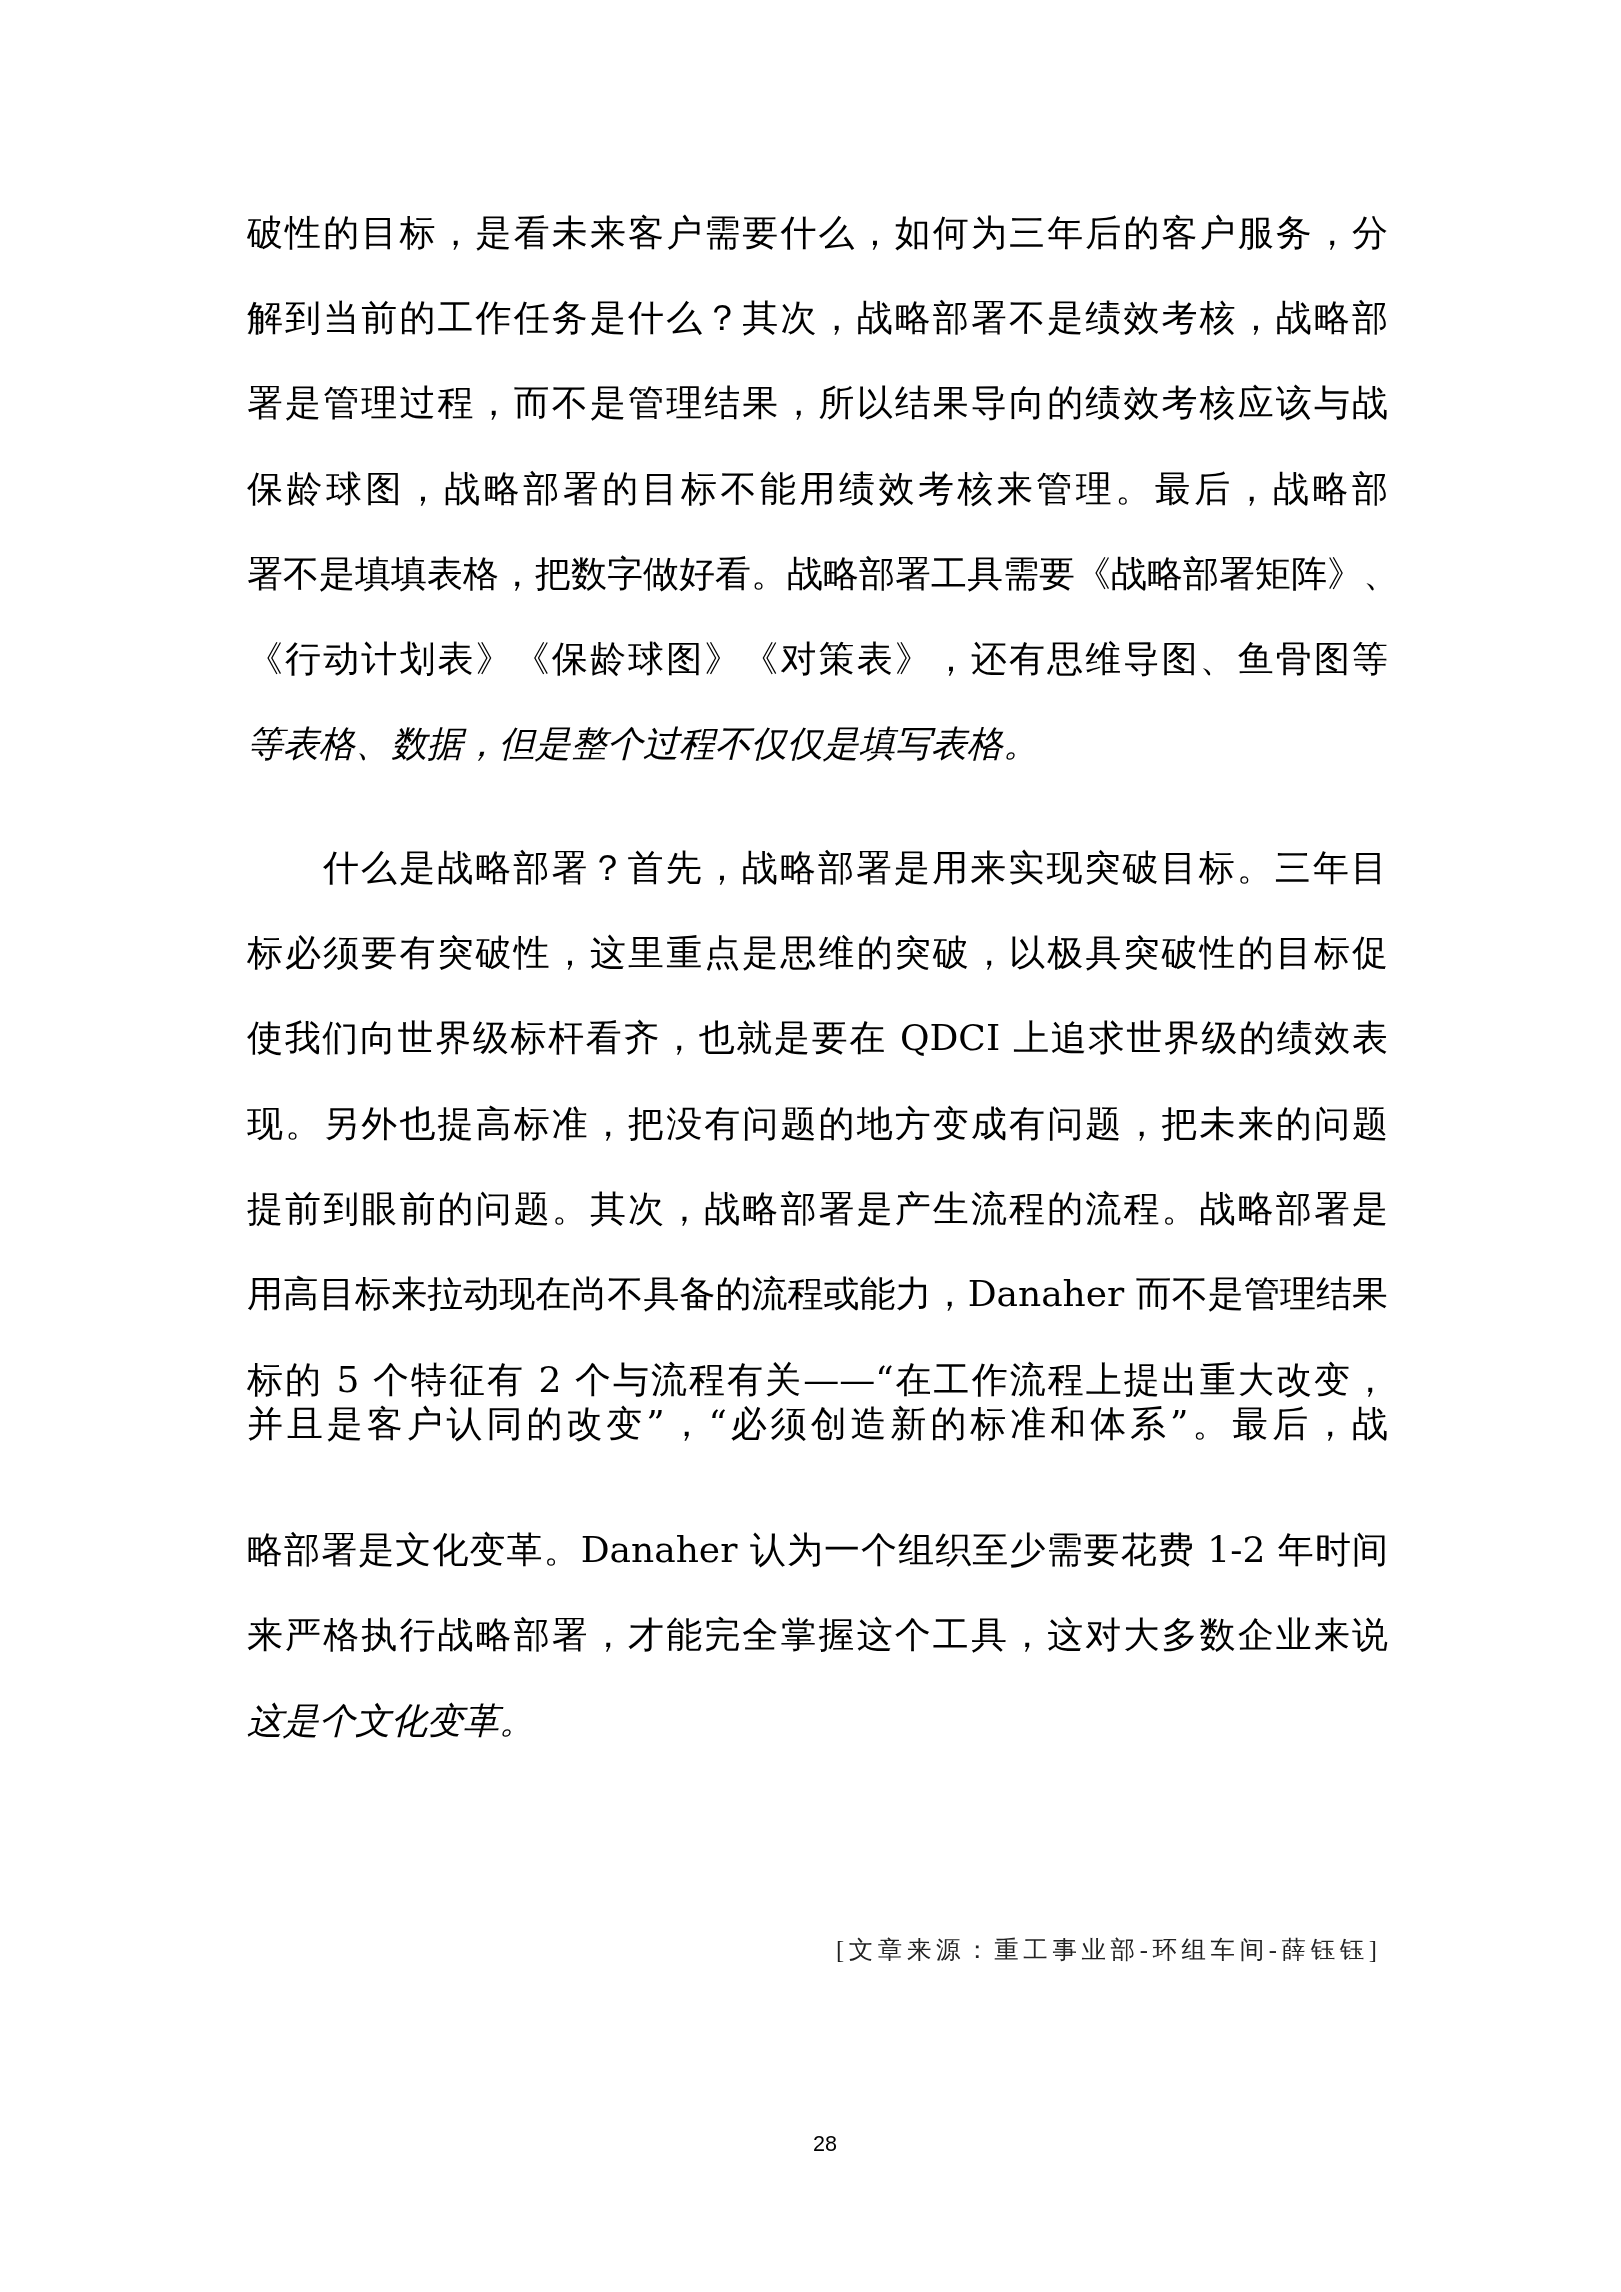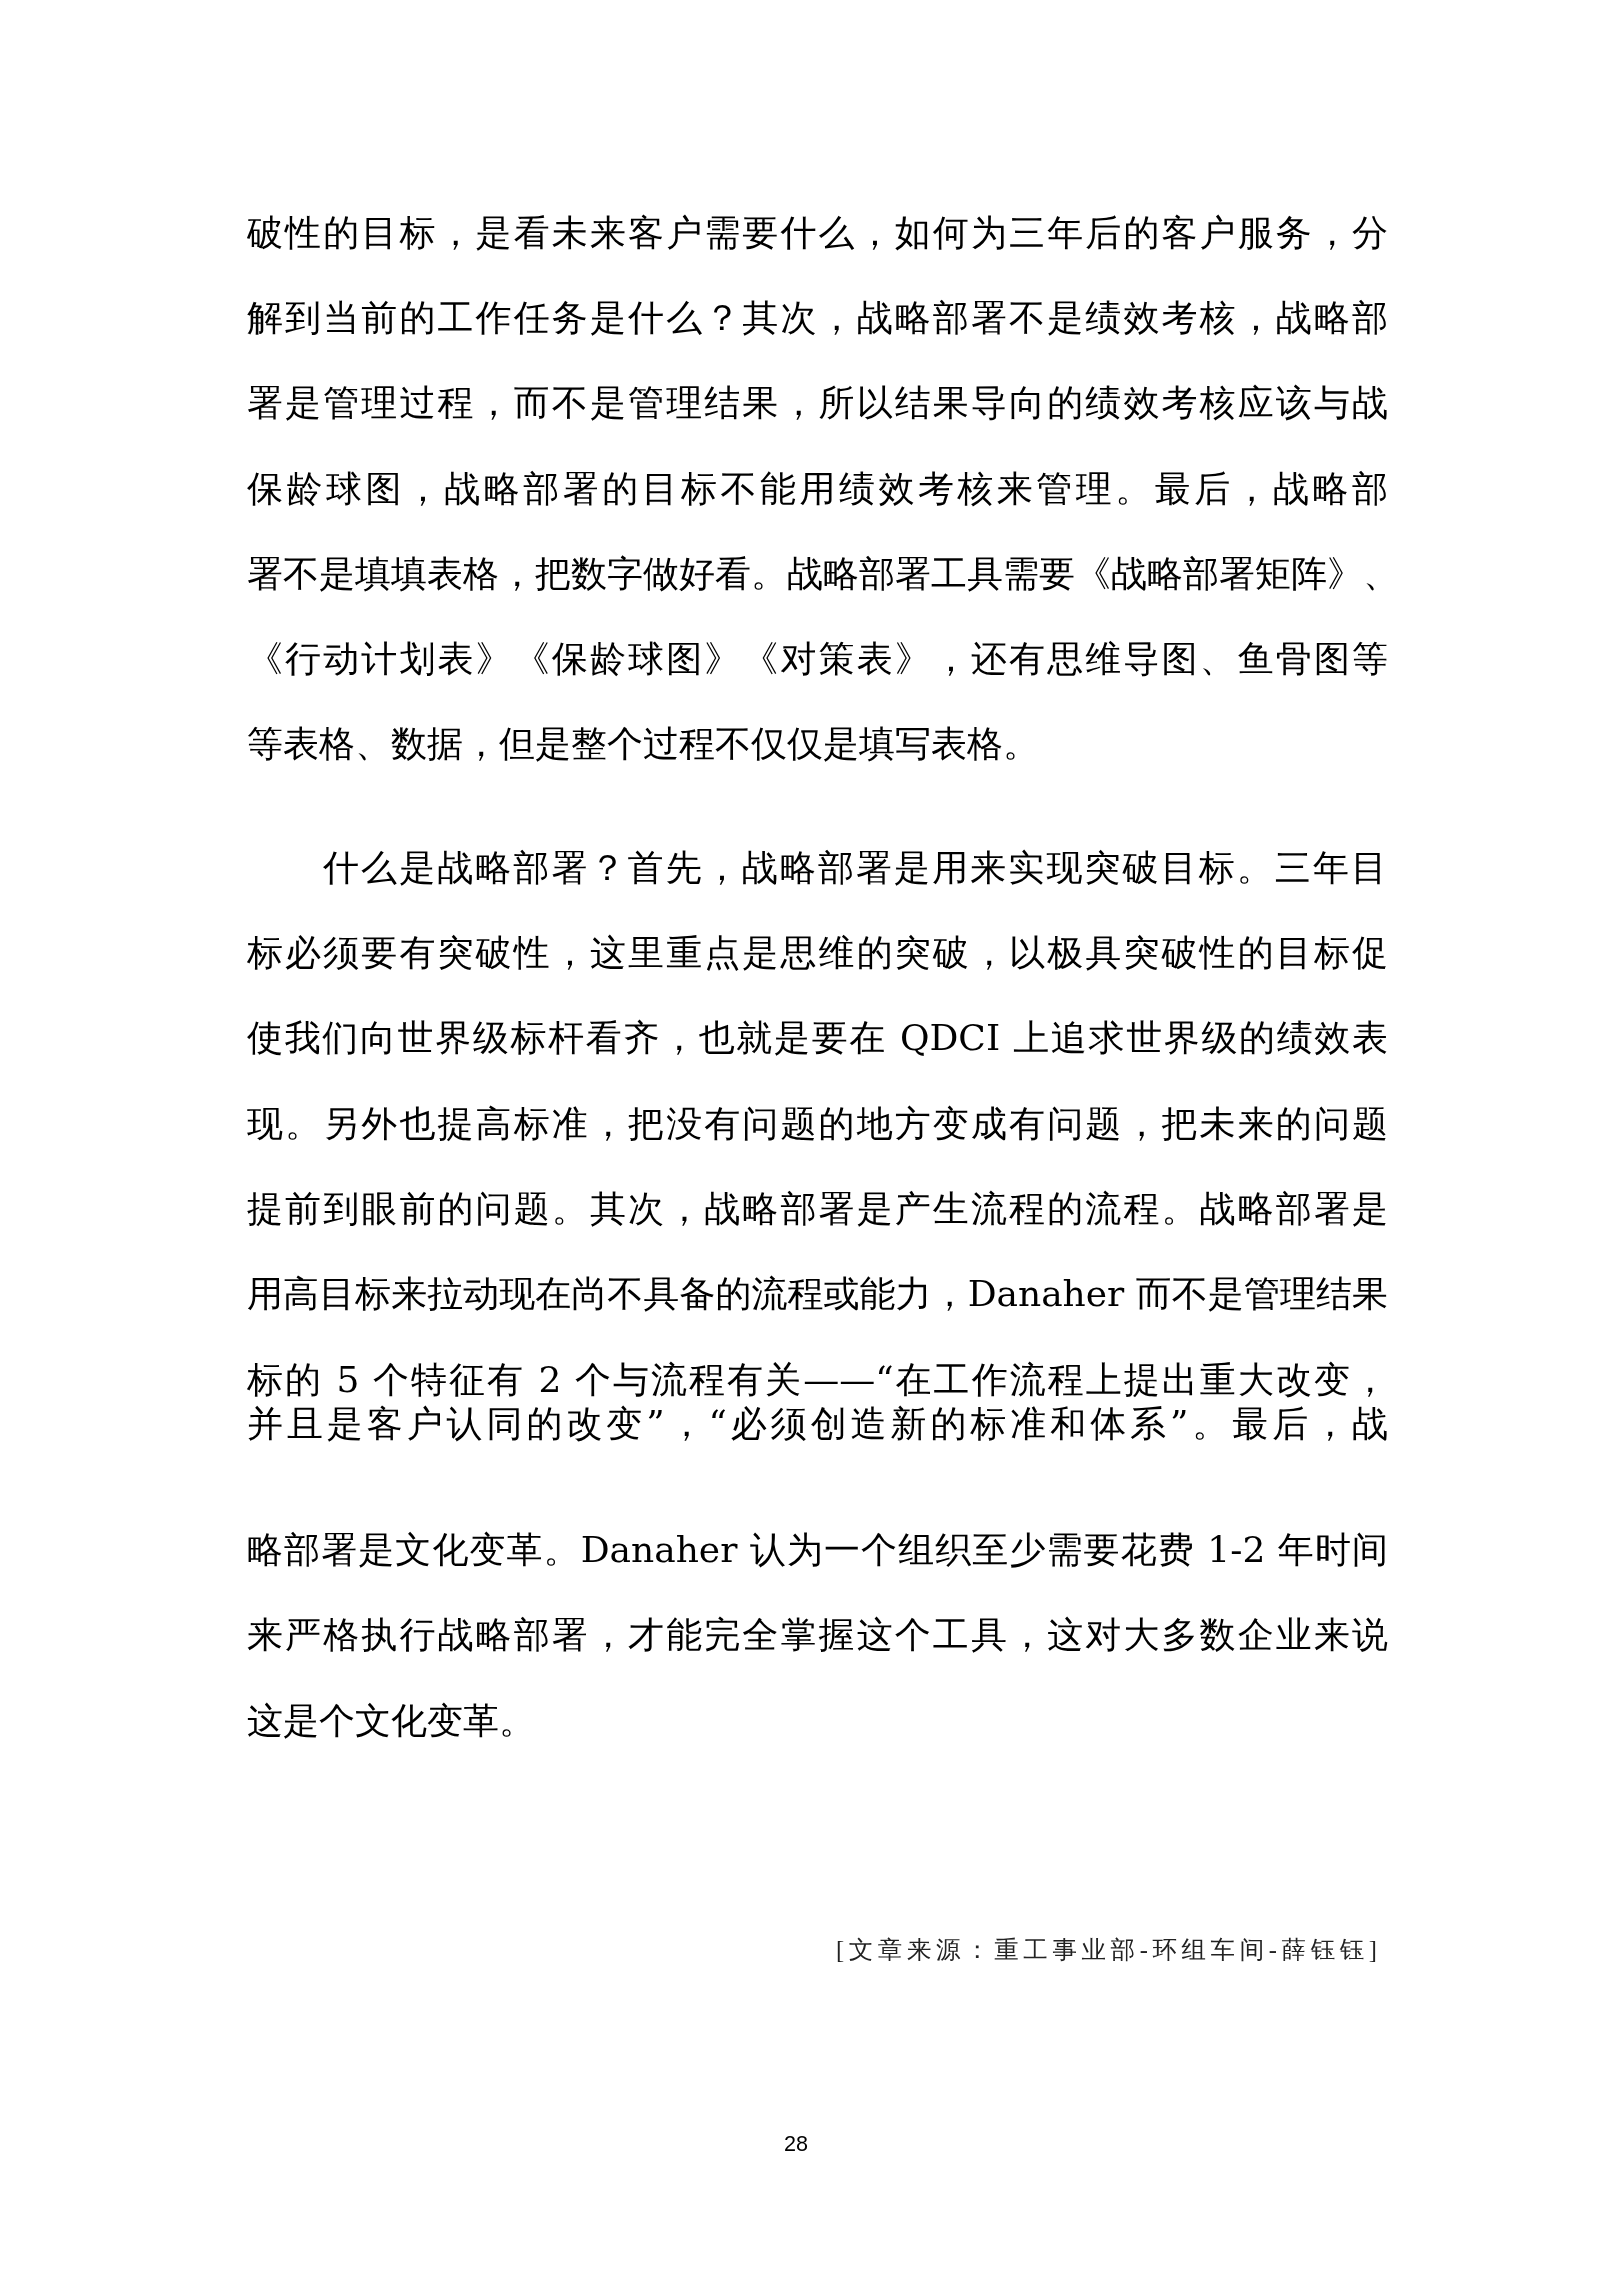--- a/index.html
+++ b/index.html
@@ -5,32 +5,32 @@
   html, body { margin: 0; padding: 0; background: #ffffff; }
   body { width: 1621px; height: 2293px; position: relative; overflow: hidden; }
   .page { position: absolute; left: 0; top: 0; width: 1621px; height: 2293px; background: #fff; }
   .body-text { position: absolute; left: 247px; width: 1141px; }
   .line {
     position: absolute; left: 0; width: 1141px; height: 86px;
     font-family: "DejaVu Serif", "Liberation Serif", serif;
     font-size: 36px; line-height: 43px; color: #000;
     white-space: nowrap; text-align: justify; text-align-last: justify;
   }
-  .line.last { text-align-last: left; }
+  .line.last { text-align-last: left; font-style: italic; }
   .line.indent { left: 76px; width: 1064px; }
   .source {
     position: absolute; left: 836px; top: 1933px; width: 541px; height: 33px;
     font-family: Liberation Serif, serif;
     font-size: 24.5px; line-height: 33px; color: #222;
     white-space: nowrap; text-align: justify; text-align-last: justify;
   }
   .page-number {
     position: absolute; left: 784px; top: 2129px; width: 53px; height: 29px;
     font-family: "Liberation Sans", "DejaVu Sans", sans-serif;
-    font-size: 21.6px; line-height: 29px; color: #000; text-align: left;
+    font-size: 21.6px; line-height: 29px; color: #000; text-align: right;
   }
 </style>
 </head>
 <body>
 
 <div class="page">
   <div class="body-text">
 
     <div class="line" style="top:211px">破性的目标，是看未来客户需要什么，如何为三年后的客户服务，分</div>
     <div class="line" style="top:296px">解到当前的工作任务是什么？其次，战略部署不是绩效考核，战略部</div>

